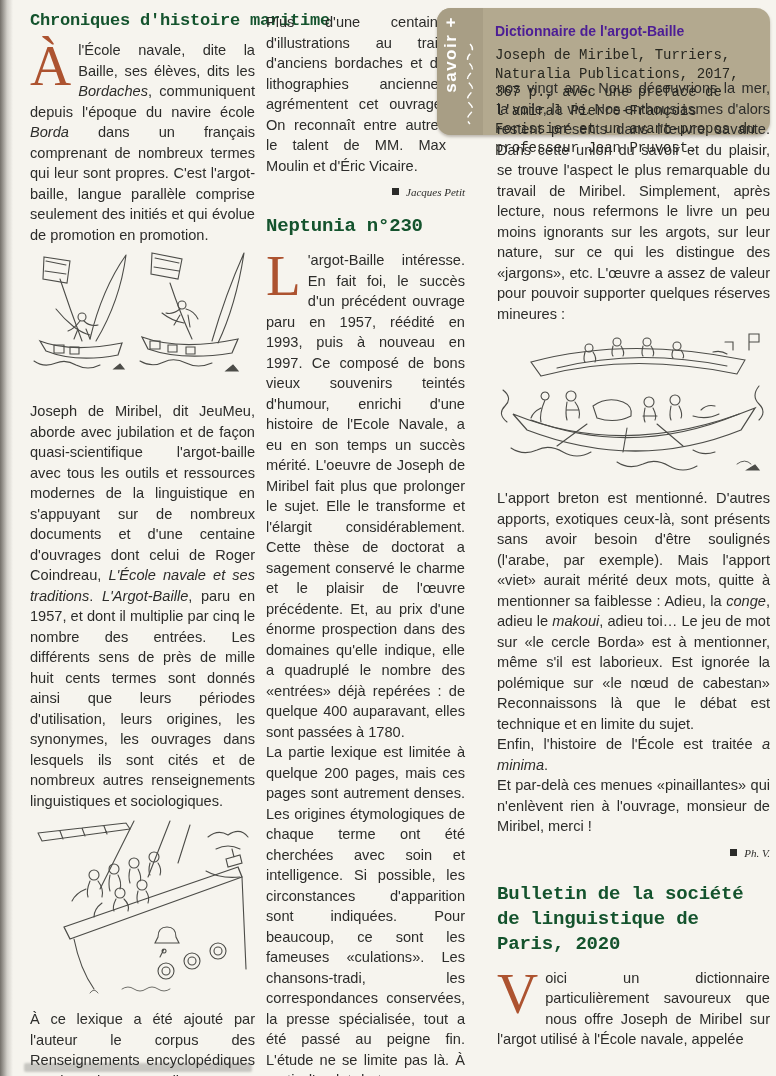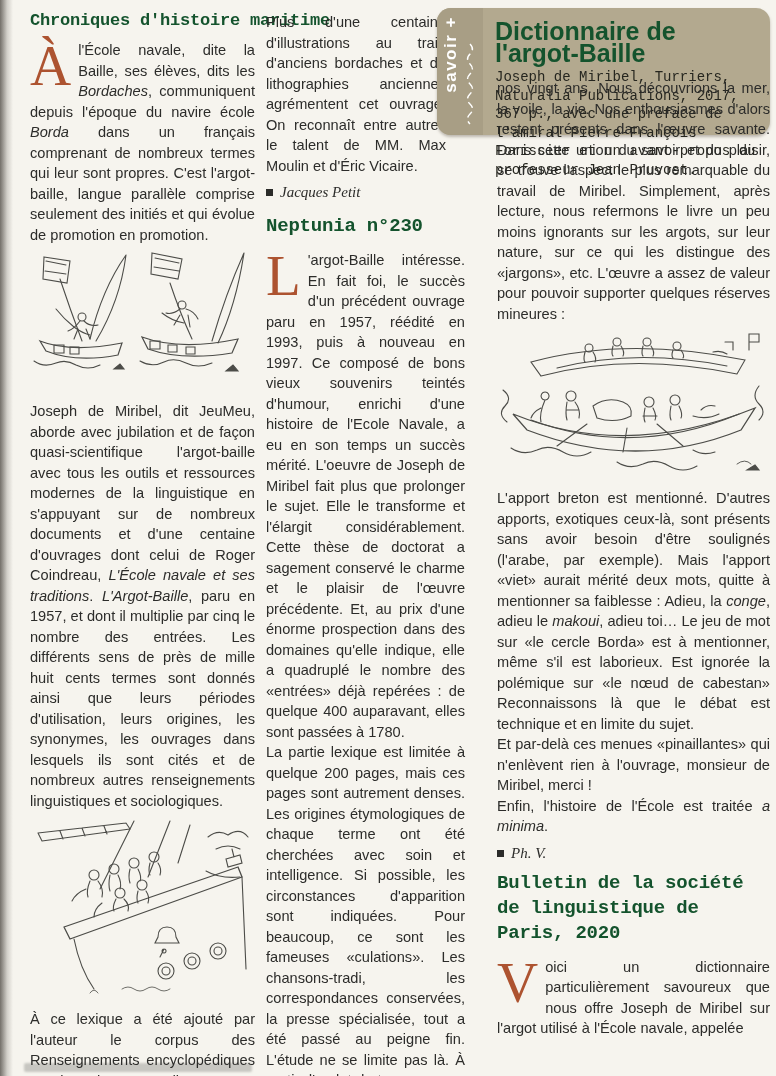--- a/index.html
+++ b/index.html
@@ -24,22 +24,22 @@
   h2.sec{
     font-family:Liberation Mono, monospace;font-weight:bold;color:#14532d;
     font-size:17px;line-height:22px;margin:0;letter-spacing:-.2px;text-align:left;
   }
   h2.nowrap{white-space:nowrap;}
   .dropcap{
     float:left;font-family:"Liberation Serif", serif;color:#ad5330;
     font-size:57px;line-height:44px;padding:4px 7px 0 0;font-weight:normal;
   }
   .attrib{
-    font-family:"Liberation Serif", serif;font-style:italic;
-    font-size:15px;line-height:20px;margin:6px 0 0 0;
+    text-align:right;font-family:"Liberation Serif", serif;font-style:italic;
+    font-size:11px;line-height:20px;margin:6px 0 0 0;
   }
   .attrib .bullet{
     display:inline-block;width:7px;height:7px;background:#2b2b29;
     margin-right:7px;vertical-align:1px;
   }
   
   .illus{display:block;margin:8px auto;}
   .illus svg{display:block;}
   
   .savoir-box{
@@ -51,35 +51,35 @@
     background:#a89e85;border-radius:14px 0 0 14px;
   }
   .ribbon-text{
     position:absolute;left:4px;top:8px;
     writing-mode:vertical-rl;transform:rotate(180deg);
     color:#ffffff;font-weight:bold;font-size:17px;letter-spacing:1.5px;
     font-family:"Liberation Sans", sans-serif;
   }
   .ribbon-wave{position:absolute;left:28px;top:34px;}
   .savoir-content{position:absolute;left:58px;top:12px;right:14px;text-align:left;}
-  .savoir-title{font-size:25px;font-weight:bold;color:#14532d;line-height:22px;margin:0 0 4px 0;}
+  .savoir-title{font-size:14px;font-weight:bold;color:#4c1d95;line-height:22px;margin:0 0 4px 0;}
   .savoir-body{font-size:14px;line-height:18.5px;color:#26261f;margin:0;text-align:left;font-family:Liberation Mono, monospace;}
   
   #para-left-1{margin-top:8px;}
   #illus-dinghies{margin-top:4px;}
   #para-left-2{margin-top:18px;}
   #illus-deck{margin-top:8px;}
   #para-left-3{margin-top:8px;}
   #para-mid-1{width:180px;}
   #heading-neptunia{margin-top:13px;}
   #para-mid-2{margin-top:13px;}
   #para-right-1{margin-top:70px;}
   #illus-rowboats{margin-top:6px;}
   #para-right-2{margin-top:4px;}
-  #heading-bulletin{margin-top:8px;font-size:19px;line-height:25px;}
+  #heading-bulletin{margin-top:19px;font-size:19px;line-height:25px;}
   #para-right-5{margin-top:11px;}
   i{font-style:italic;}
 </style>
 </head>
 <body>
 
 <div class="scan-edge-left"></div>
 <div class="scan-smudge-bottom"></div>
 
 <div class="col" id="col-left">
@@ -217,18 +217,18 @@
 
       <path d="M6 60 q10 8 2 16 q-8 8 2 16 M262 56 q-8 10 0 18 q8 8 0 16"></path>
       <path d="M14 118 q12 8 26 2 q12 -6 26 2 q14 8 28 0"></path>
       <path d="M120 132 q12 8 26 2 q12 -6 26 2 q14 8 28 0 M196 120 q10 6 22 2"></path>
       <path d="M240 134 q8 -6 14 0" stroke-width=".9"></path>
       <path d="M250 140 l8 -5 4 5 z" fill="#4c4c48"></path>
     </svg>
   </div>
 
   <p class="para" id="para-right-2">L'apport breton est mentionné. D'autres apports, exotiques ceux-là, sont présents sans avoir besoin d'être soulignés (l'arabe, par exemple). Mais l'apport «viet» aurait mérité deux mots, quitte à mentionner sa faiblesse : Adieu, la <i>conge</i>, adieu le <i>makoui</i>, adieu toi… Le jeu de mot sur «le cercle Borda» est à mentionner, même s'il est laborieux. Est ignorée la polémique sur «le nœud de cabestan» Reconnaissons là que le débat est technique et en limite du sujet.</p>
+  <p class="para">Enfin, l'histoire de l'École est traitée <i>a minima</i>.</p>
   <p class="para">Et par-delà ces menues «pinaillantes» qui n'enlèvent rien à l'ouvrage, monsieur de Miribel, merci !</p>
-  <p class="para">Enfin, l'histoire de l'École est traitée <i>a minima</i>.</p>
   <p class="attrib"><span class="bullet"></span><span>Ph. V.</span></p>
   <h2 class="sec" id="heading-bulletin">Bulletin de la société de linguistique de Paris, 2020</h2>
   <p class="para" id="para-right-5"><span class="dropcap">V</span><span>oici un dictionnaire particulièrement savoureux que nous offre Joseph de Miribel sur l'argot utilisé à l'École navale, appelée</span></p>
 </div>
 
 </body></html>

